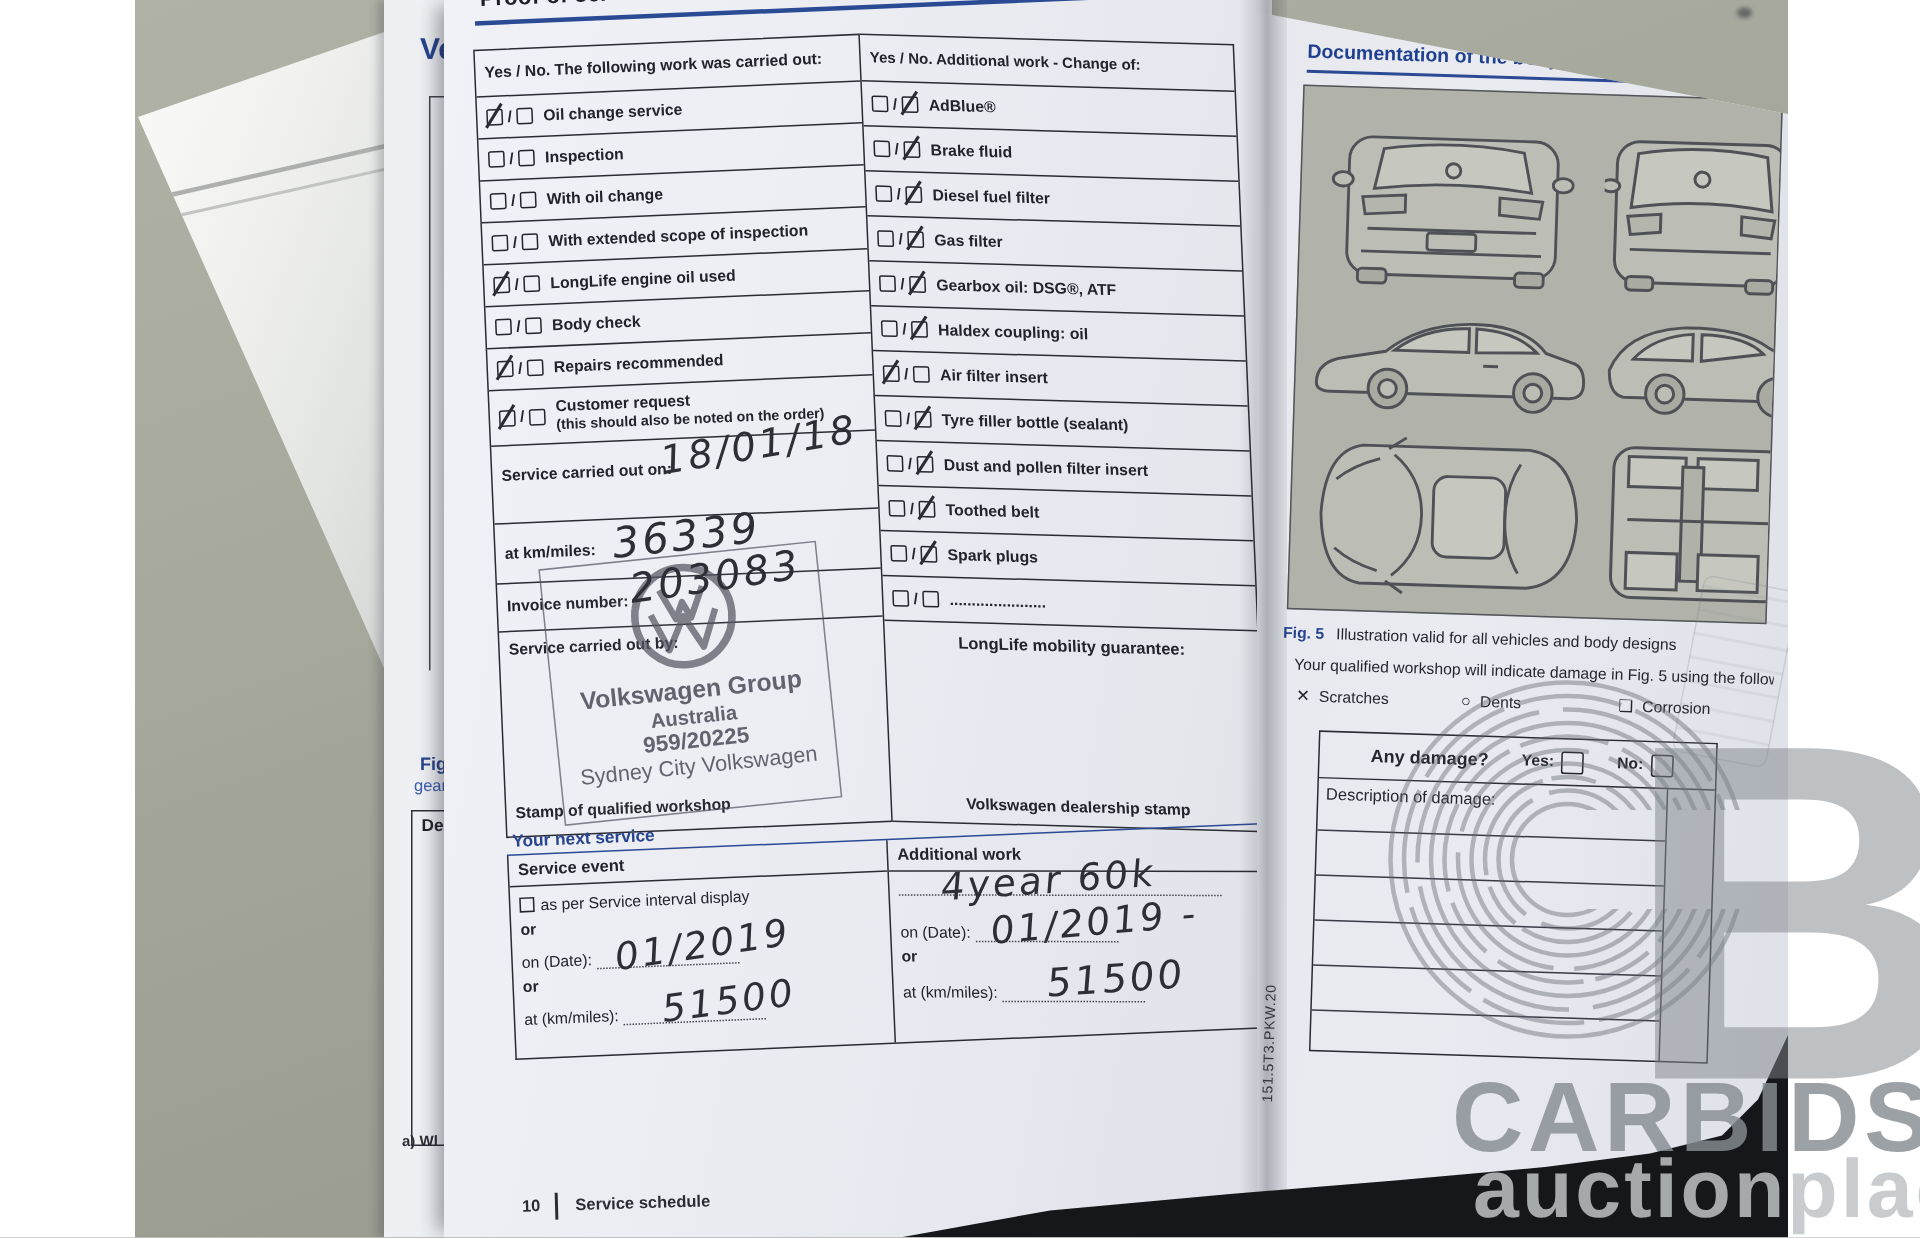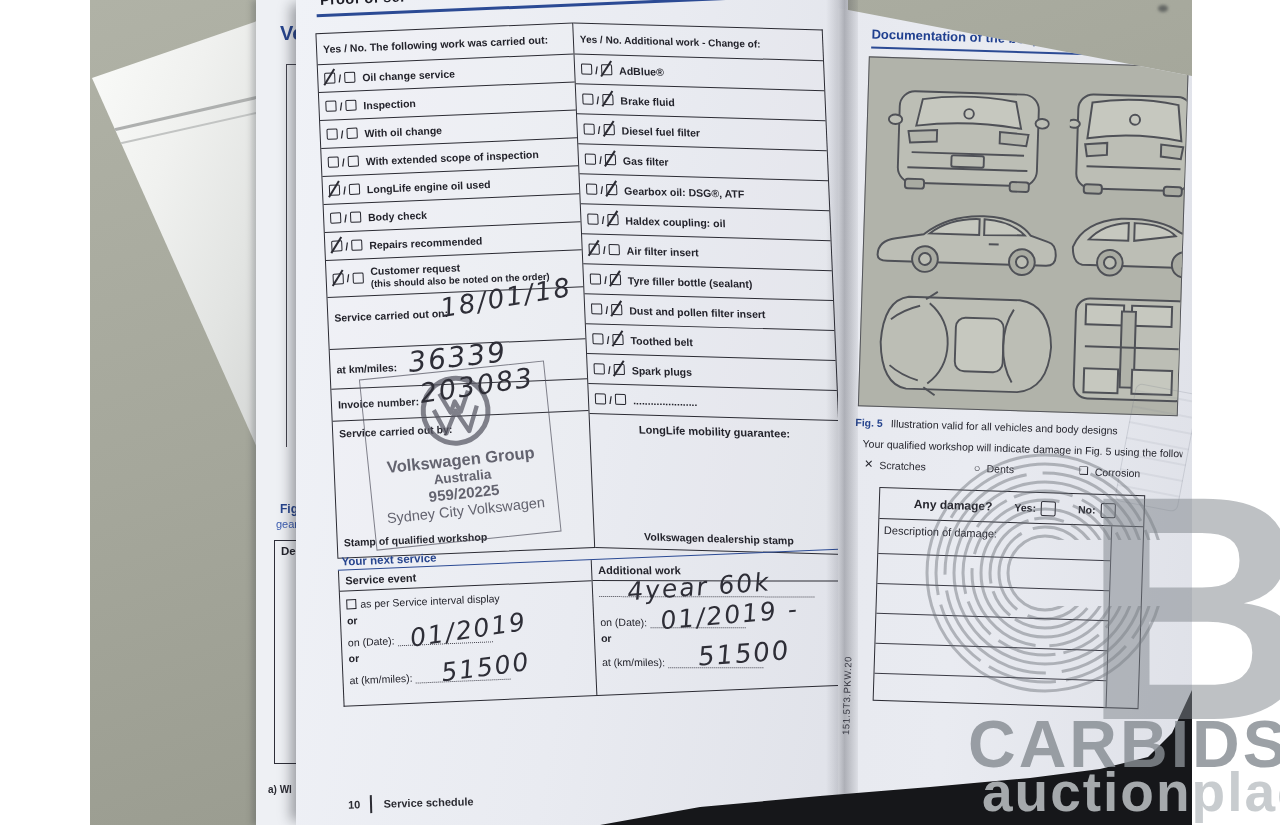--- a/index.html
+++ b/index.html
@@ -21,21 +21,21 @@
   
   .underlay{position:absolute;left:166px;top:0;width:74px;height:825px;background:#eef0f4;
     box-shadow:-4px 0 6px rgba(40,42,50,.25);}
   .underlay .ve{position:absolute;left:24px;top:22px;color:#27458e;font-weight:bold;font-size:20px;}
   .underlay .corner{position:absolute;left:30px;top:64px;width:36px;height:382px;
     border-left:1.4px solid #43434d;border-top:1.4px solid #43434d;}
   .underlay .figl{position:absolute;left:24px;top:502px;color:#27458e;font-weight:bold;font-size:12px;}
   .underlay .gearl{position:absolute;left:20px;top:518px;color:#3a5bb0;font-size:11px;}
   .underlay .delibox{position:absolute;left:18px;top:540px;width:48px;height:222px;border:1.6px solid #2e2e38;}
   .underlay .delibox span{position:absolute;left:6px;top:4px;font-weight:bold;font-size:11.5px;color:#23232b;}
-  .underlay .fnote{position:absolute;left:12px;top:756px;font-size:10px;color:#2c2c34;font-weight:bold;margin-top:28px;}
+  .underlay .fnote{position:absolute;left:12px;top:756px;font-size:10px;color:#2c2c34;font-weight:bold;}
   
   .pageL{position:absolute;left:206px;top:0;width:552px;height:825px;
     background:linear-gradient(100deg,#f0f2f7 0%,#e9ebf1 55%,#e0e2e9 100%);
     box-shadow:-9px 0 12px -4px rgba(28,30,38,.4);}
   .lpRot{position:absolute;left:0;top:0;width:552px;height:800px;transform:rotate(-2.4deg);transform-origin:0 0;}
   .proofHead{position:absolute;left:24px;top:-7px;font-weight:bold;font-size:14.5px;color:#1d1d26;letter-spacing:.4px;}
   .blueRule{position:absolute;left:20px;top:15px;width:500px;height:2.6px;background:#2b4a94;}
   
   .wtable{position:absolute;left:18px;top:34px;width:507px;display:flex;font-size:10.5px;color:#23232b;}
   .colL{width:258px;border:1.4px solid #2b2b33;box-sizing:border-box;background:rgba(255,255,255,.06);}

